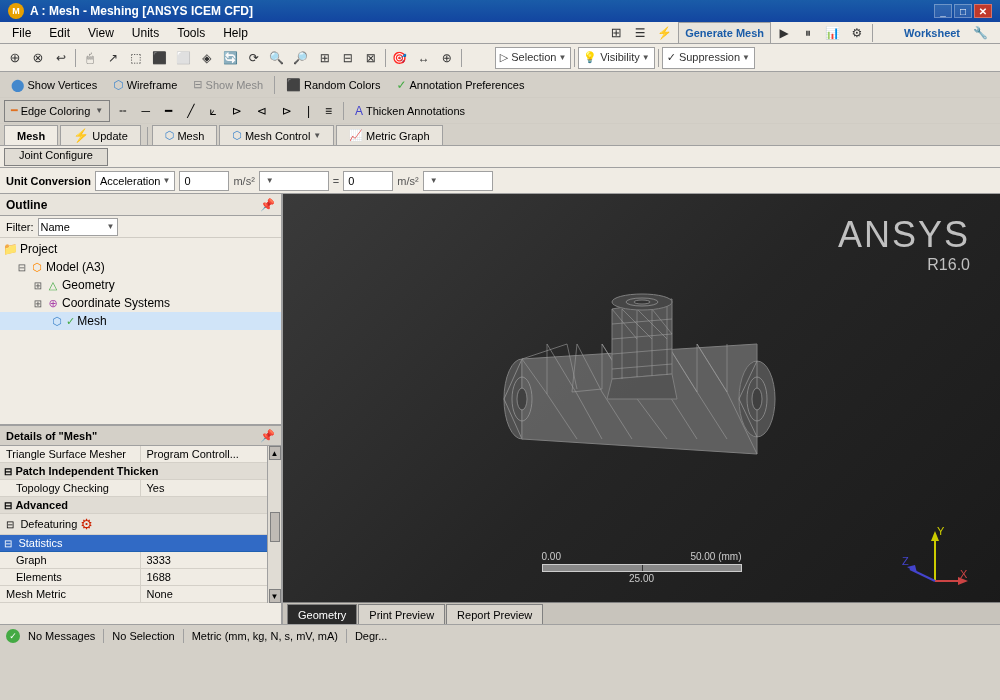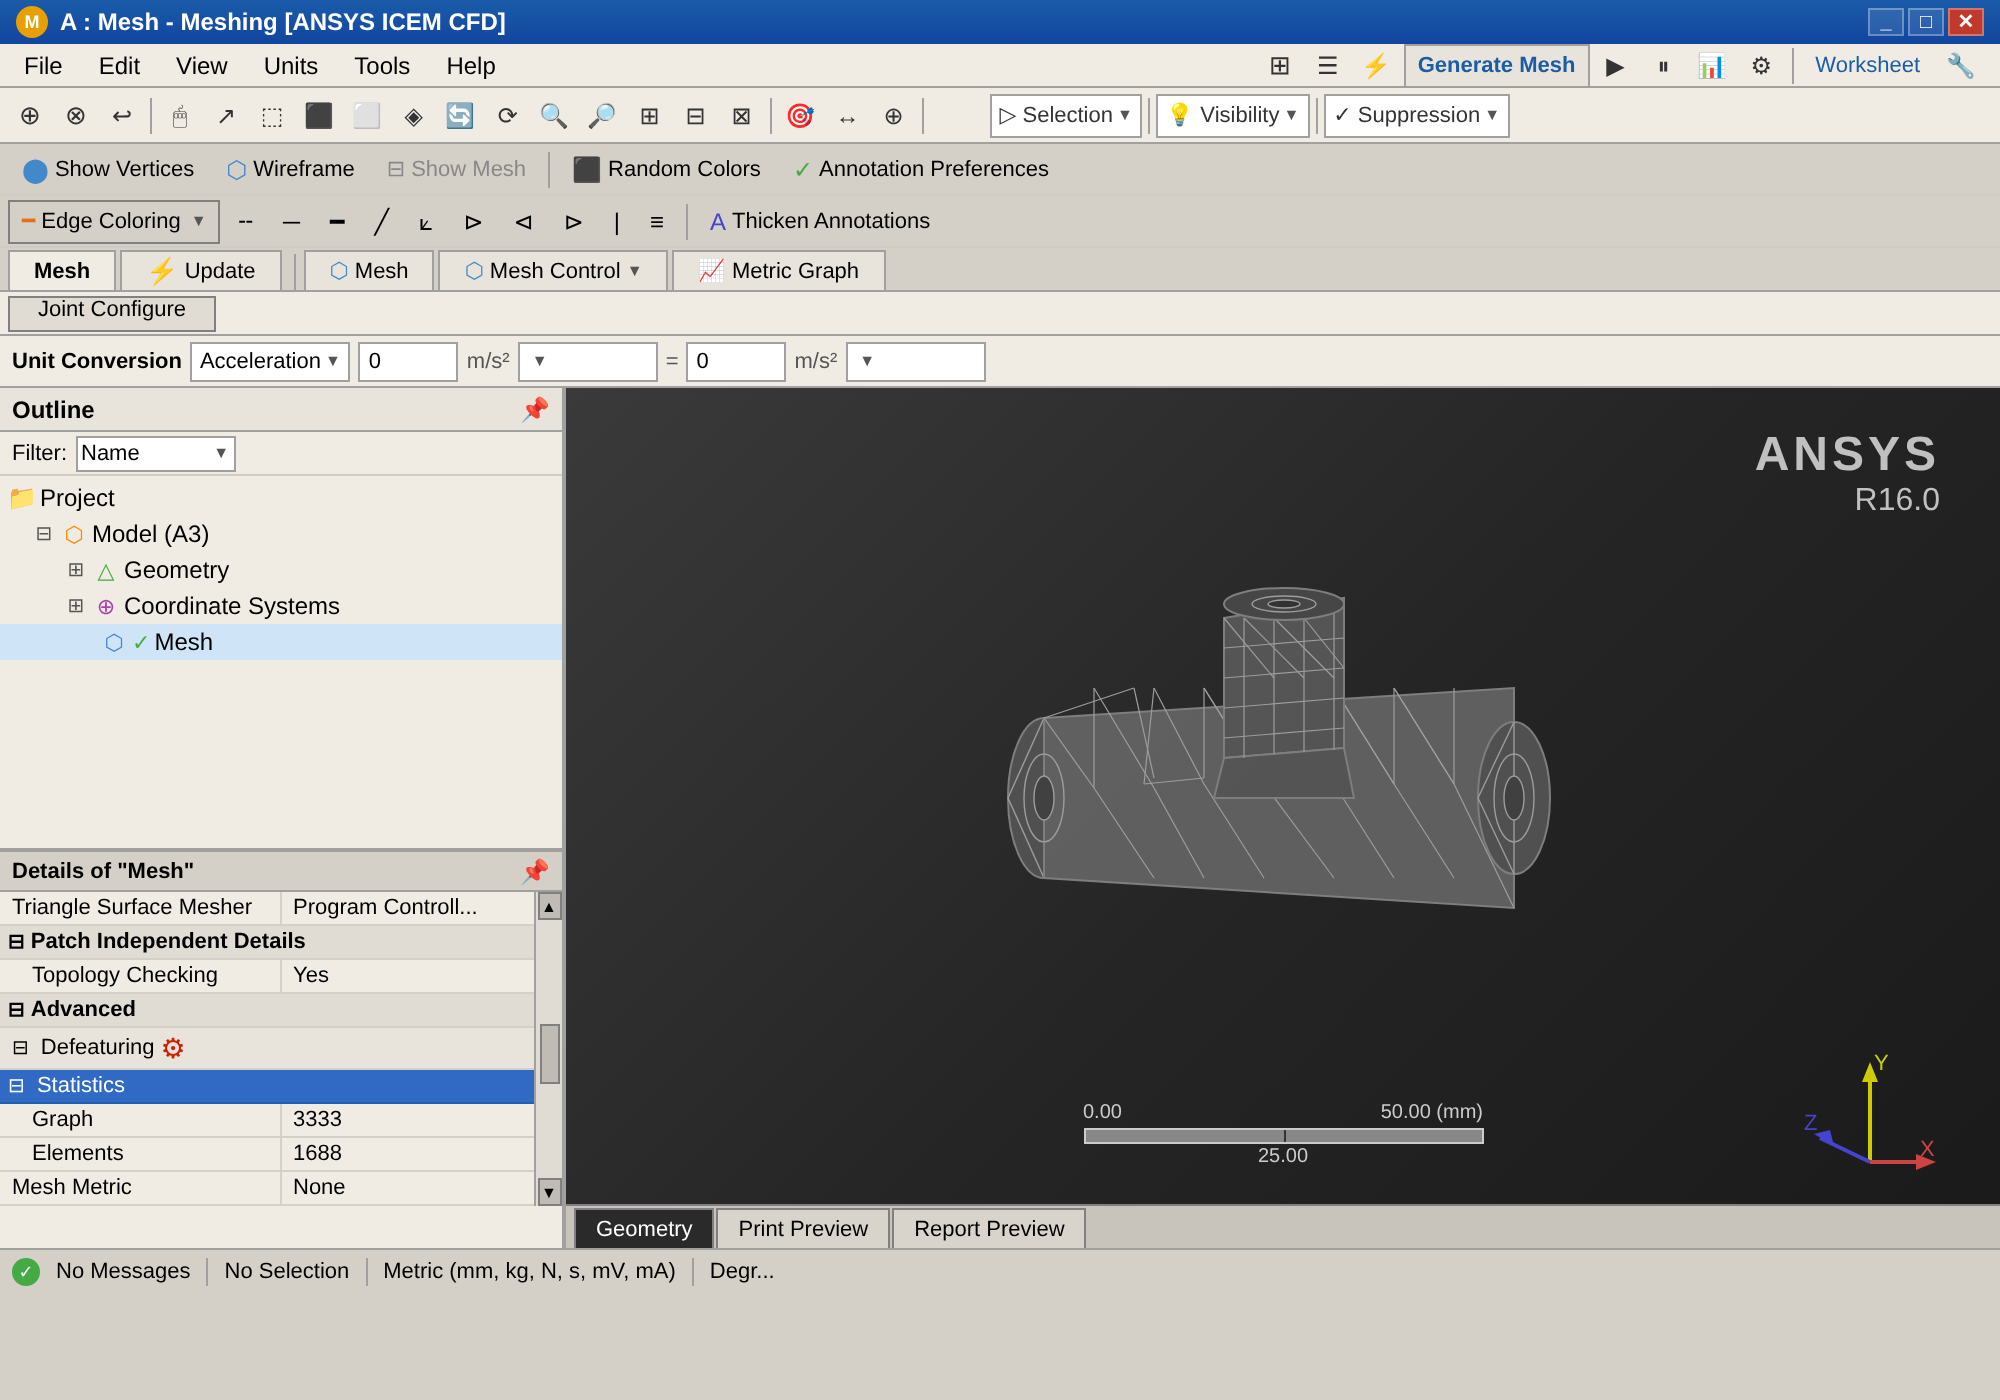--- a/index.html
+++ b/index.html
@@ -244,21 +244,21 @@
     }
 
     
     .ansys-logo {
       position: absolute;
       top: 20px;
       right: 30px;
       text-align: right;
       color: #c0c0c0;
     }
-    .ansys-logo .brand { font-size: 24px; font-weight: bold; letter-spacing: 2px; }
+    .ansys-logo .brand { font-size: 36px; font-weight: normal; letter-spacing: 2px; }
     .ansys-logo .version { font-size: 16px; }
 
     
     .mesh-container {
       position: absolute;
       top: 50px;
       left: 80px;
       right: 80px;
       bottom: 80px;
       display: flex;
@@ -364,21 +364,21 @@
     <div class="tb-btn">
         <span style="font-size:12px;">⏸</span>
       </div>
     <div class="tb-btn">
         <span style="font-size:12px;">📊</span>
       </div>
     <div class="tb-btn">
         <span style="font-size:12px;">⚙</span>
       </div>
     <div class="tb-separator"></div>
-    <div class="tb-btn tb-btn-text" style="color:#1a5ca8; font-weight:normal;">Worksheet</div>
+    <div class="tb-btn tb-btn-text" style="color:#1a5ca8; font-weight:bold;margin-left:20px;">Worksheet</div>
     <div class="tb-btn">
         <span style="font-size:12px;">🔧</span>
       </div>
   </div>
 </div>
 
 <div class="toolbar">
   <div class="tb-btn">
       <span style="font-size:13px;">⊕</span>
     </div>
@@ -629,21 +629,21 @@
         </div>
       </div>
       <div style="overflow:hidden; position:relative;">
         <table class="details-table">
           <tbody>
             <tr>
               <td>Triangle Surface Mesher</td>
               <td>Program Controll...</td>
             </tr>
             <tr class="section-row">
-              <td colspan="2"><span class="expand-icon">⊟</span><span>Patch Independent Details</span></td>
+              <td colspan="2"><span class="expand-icon">⊟</span><span>Patch Independent Thicken</span></td>
             </tr>
             <tr>
               <td style="padding-left:16px;">Topology Checking</td>
               <td>Yes</td>
             </tr>
             <tr class="section-row">
               <td colspan="2"><span class="expand-icon">⊟</span><span>Advanced</span></td>
             </tr>
             <tr style="background:#e8e4dc;">
               <td colspan="2" style="background:#e8e4dc;">

